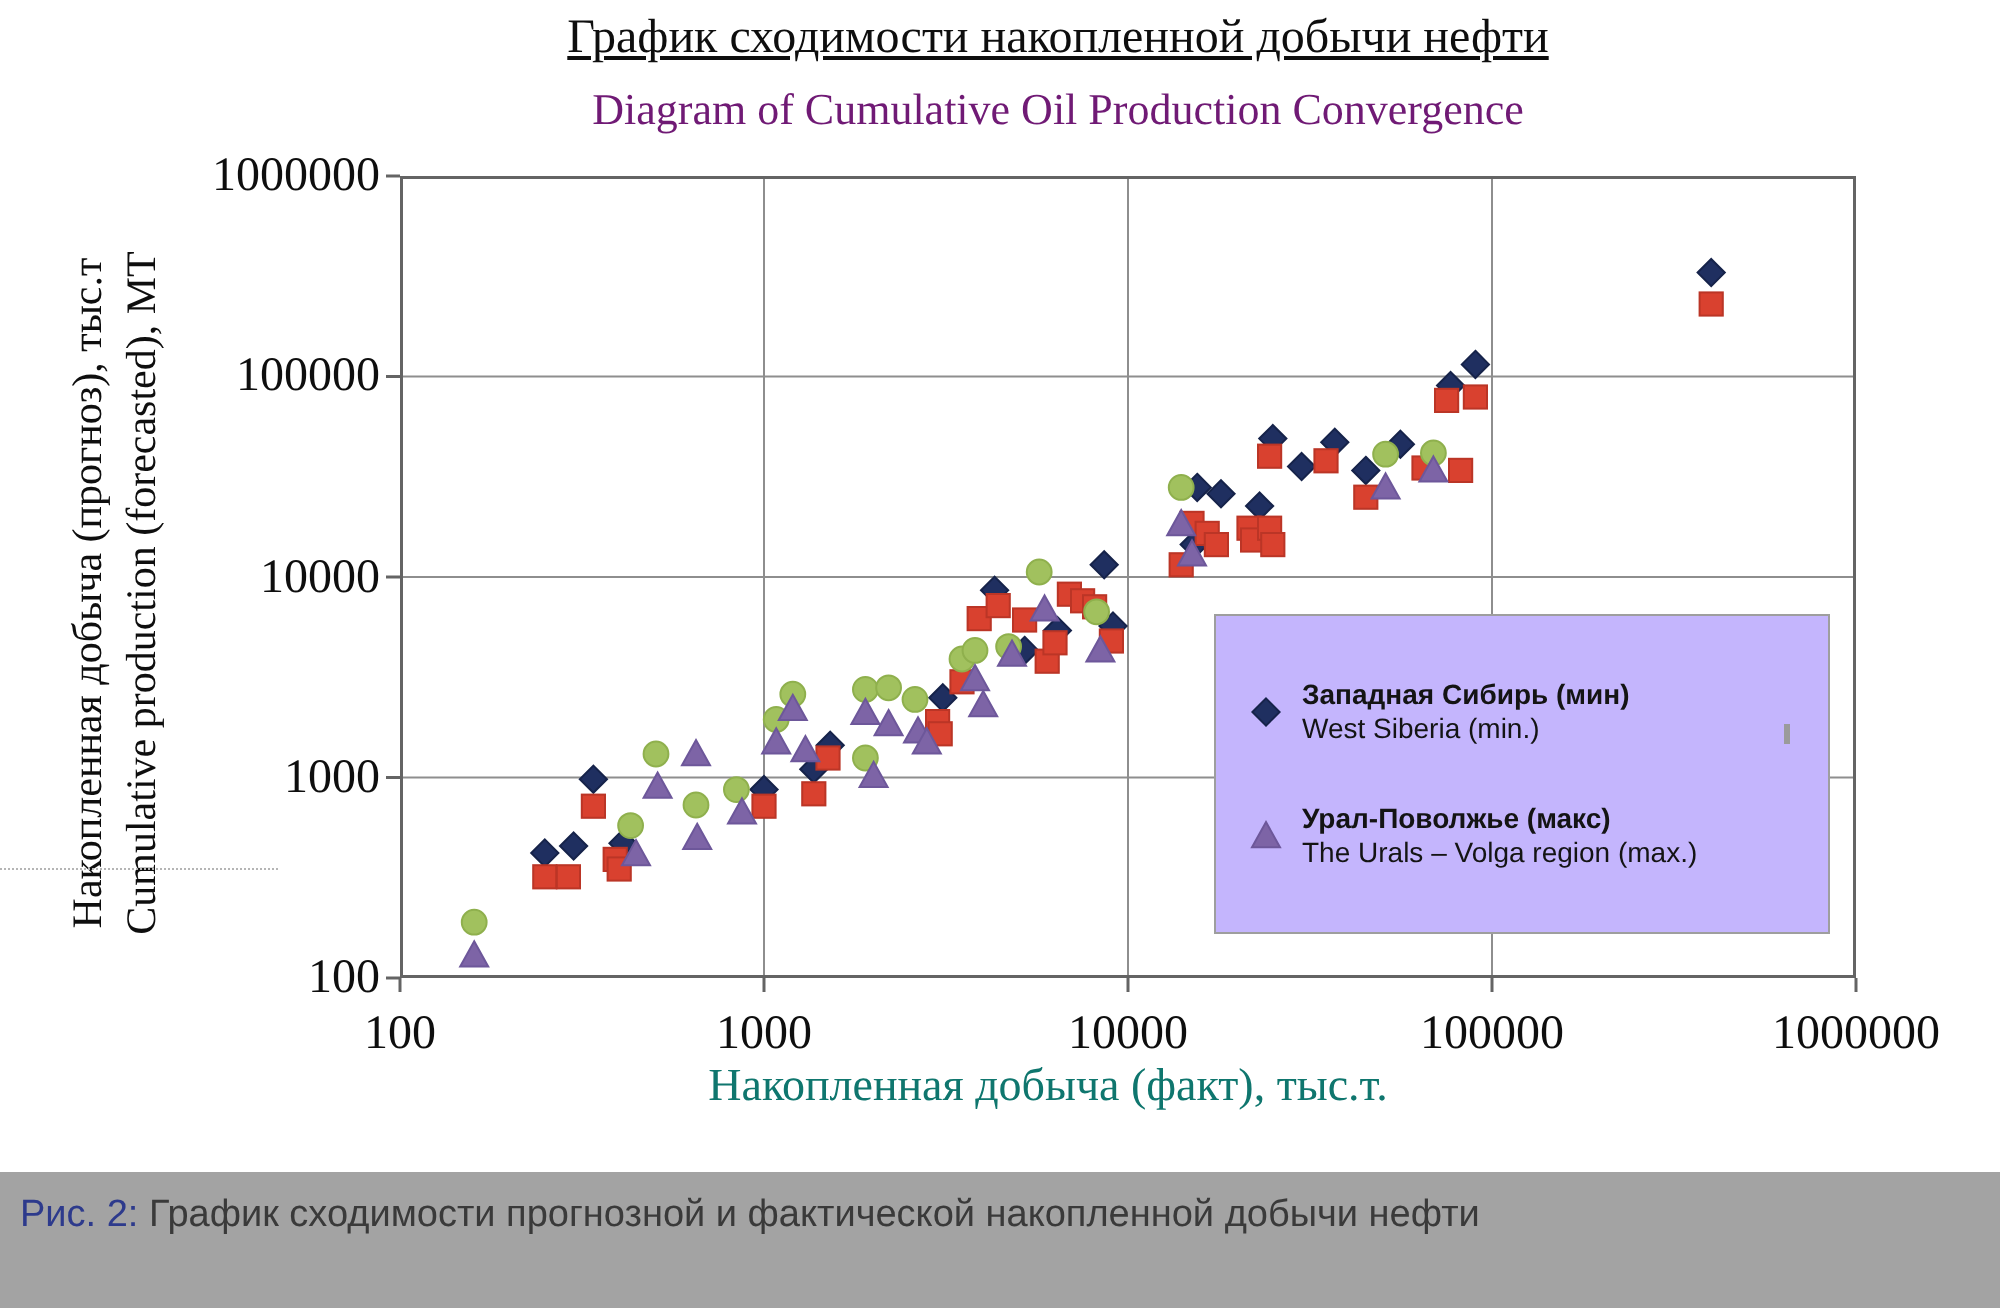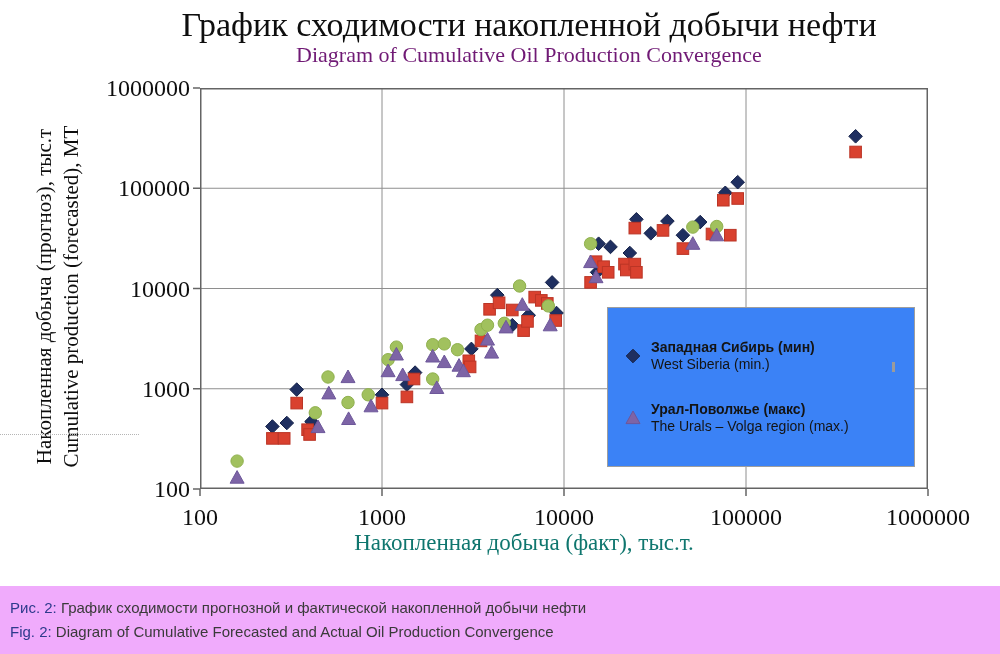--- a/index.html
+++ b/index.html
@@ -4,56 +4,56 @@
 <style>
   html,body{margin:0;padding:0;}
   body{
     width:1000px;height:654px;position:relative;overflow:hidden;
     background:#ffffff;color:#1a1a1a;
     font-family:"Liberation Sans",sans-serif;
   }
   .serif{font-family:"Liberation Serif",serif;}
 
   #title-ru{position:absolute;top:6px;left:529px;transform:translateX(-50%);
-    font-size:34px;white-space:nowrap;color:#0e0e0e;}
+    font-size:24px;white-space:nowrap;color:#0e0e0e;text-decoration:underline;}
   #title-en{position:absolute;top:42px;left:529px;transform:translateX(-50%);
     font-size:22px;white-space:nowrap;color:#701a75;}
 
   #plot{position:absolute;left:200px;top:88px;width:728px;height:401px;}
   #plot-svg{overflow:visible;display:block;}
 
   .ytick{position:absolute;left:0;width:190px;text-align:right;
     font-size:24px;line-height:28px;color:#0e0e0e;}
   .xtick{position:absolute;top:503px;transform:translateX(-50%);
     font-size:24px;line-height:28px;color:#0e0e0e;white-space:nowrap;}
 
   #x-axis-title{position:absolute;top:530px;left:524px;transform:translateX(-50%);
     display:flex;gap:30px;white-space:nowrap;font-size:23px;color:#0f766e;align-items:center;}
 
   .y-axis-title{position:absolute;width:440px;top:284px;text-align:center;
     transform:rotate(-90deg);font-size:21px;white-space:nowrap;color:#0e0e0e;}
   #y-title-ru{left:-176px;}
   #y-title-en{left:-149px;}
 
   #legend{position:absolute;left:607px;top:307px;width:308px;height:160px;
-    background:#3b82f6;border:1px solid #9e9e9e;box-sizing:border-box;
+    background:#c4b5fd;border:1px solid #9e9e9e;box-sizing:border-box;
     display:flex;flex-direction:column;justify-content:space-evenly;padding:3px 0;}
   .legend-row{display:flex;align-items:center;padding-left:16px;}
   .legend-marker{flex:0 0 18px;height:18px;}
   .legend-text{margin-left:9px;font-size:14px;line-height:17px;color:#141414;}
   .legend-ru{font-weight:bold;}
 
   #dotted-line{position:absolute;left:0;top:434px;width:139px;height:0;
     border-top:1px dotted #b5b5b5;}
   #dash-mark{position:absolute;left:892px;top:362px;width:3px;height:10px;
     background:#9b9b9b;}
 
   #caption{position:absolute;left:0;top:586px;width:1000px;height:68px;
-    background:#f0abfc;box-sizing:border-box;padding:10px 0 0 10px;
-    font-size:15px;line-height:24px;color:#3a3a3a;}
+    background:#a3a3a3;box-sizing:border-box;padding:10px 0 0 10px;
+    font-size:19px;line-height:24px;color:#3a3a3a;}
   .cap-prefix{color:#2d3a8c;}
 </style>
 </head>
 <body>
 
 <div>
 
   <div id="title-ru" class="serif">График сходимости накопленной добычи нефти</div>
   <div id="title-en" class="serif">Diagram of Cumulative Oil Production Convergence</div>
 
@@ -227,19 +227,15 @@
       </div>
     </div>
 
   <div id="dash-mark"></div>
 
   <div id="caption">
     <div>
       <span class="cap-prefix">Рис. 2:</span>
       <span>График сходимости прогнозной и фактической накопленной добычи нефти</span>
     </div>
-    <div>
-      <span class="cap-prefix">Fig. 2:</span>
-      <span>Diagram of Cumulative Forecasted and Actual Oil Production Convergence</span>
-    </div>
   </div>
 
 </div>
 
 </body></html>

